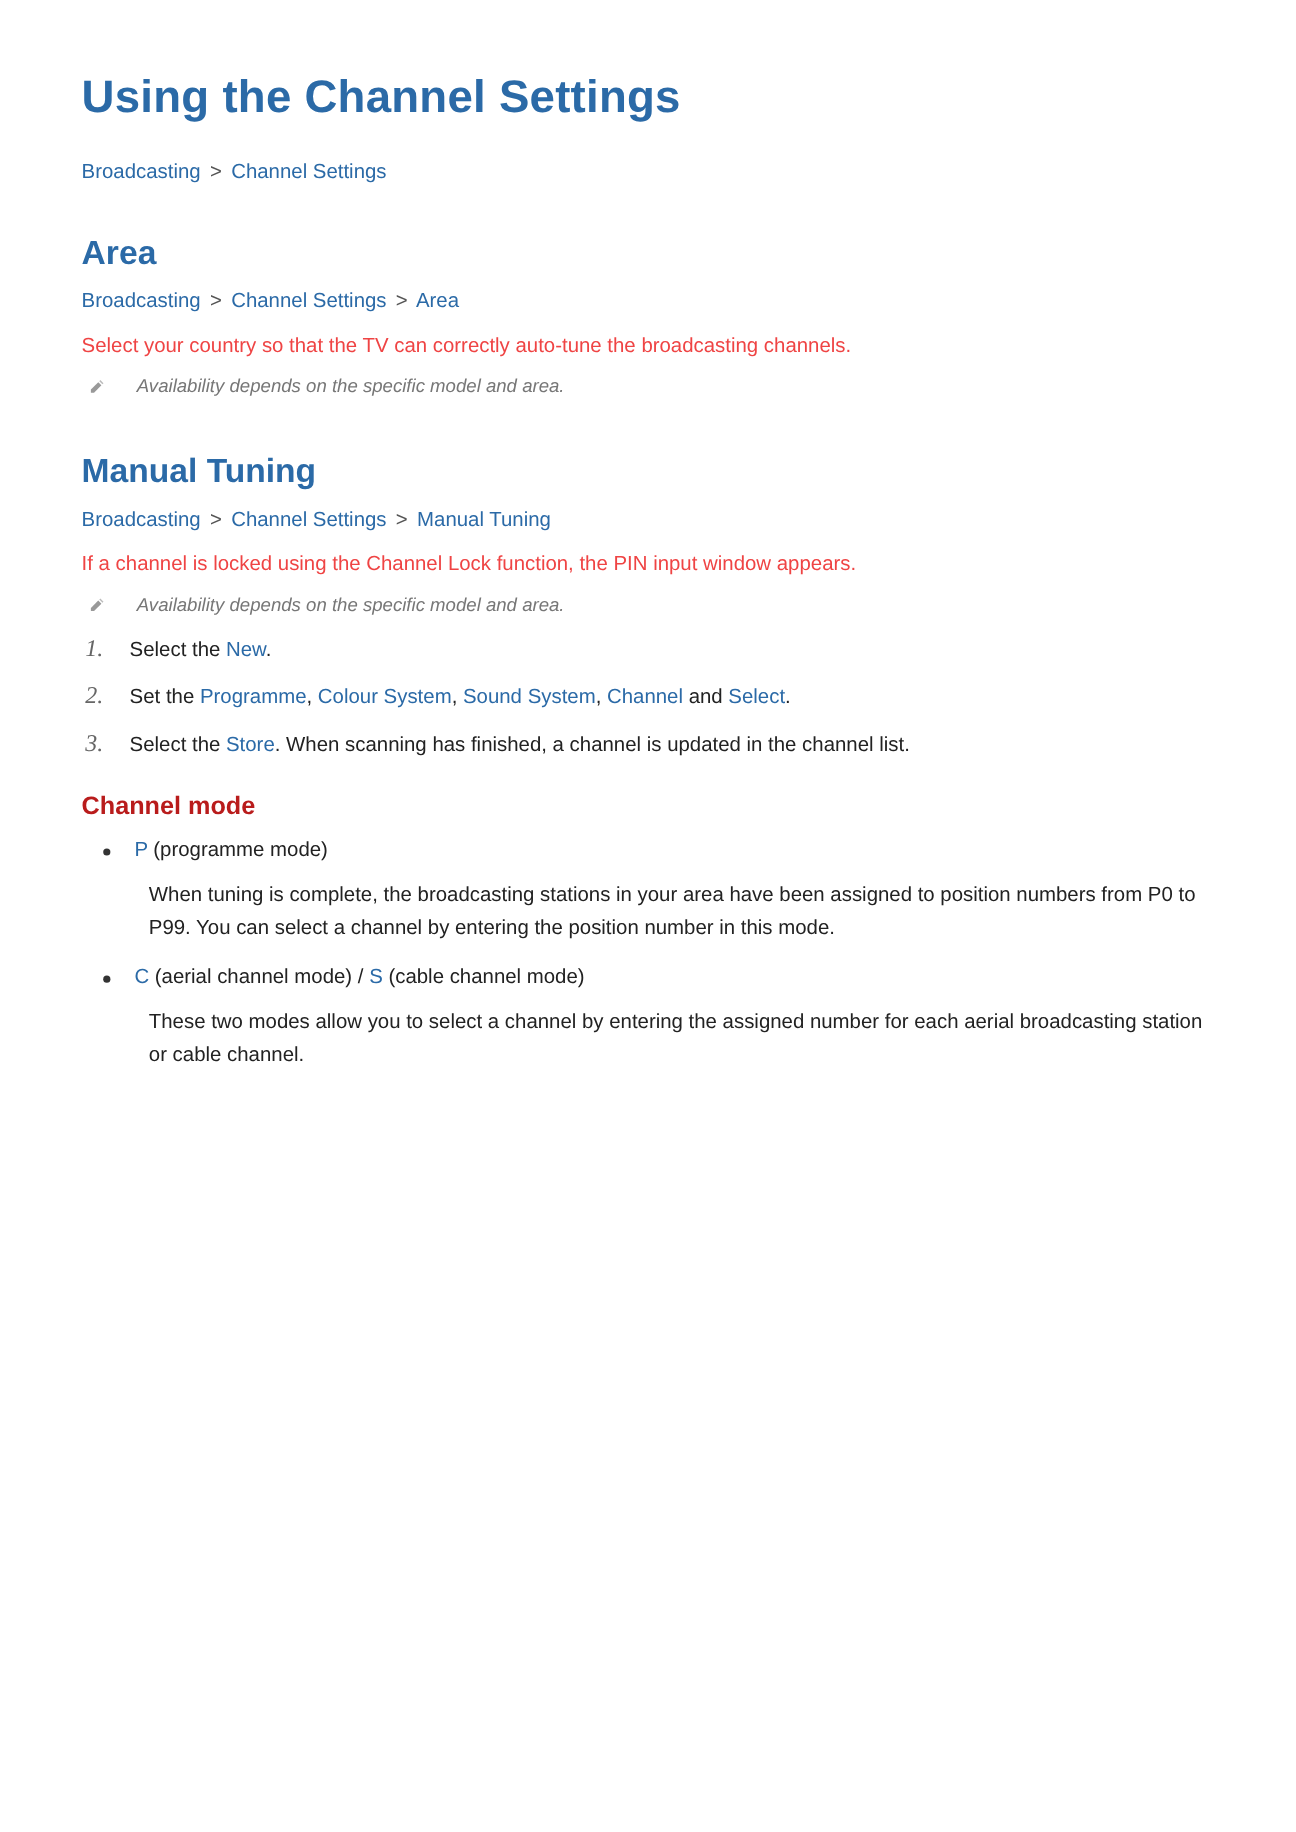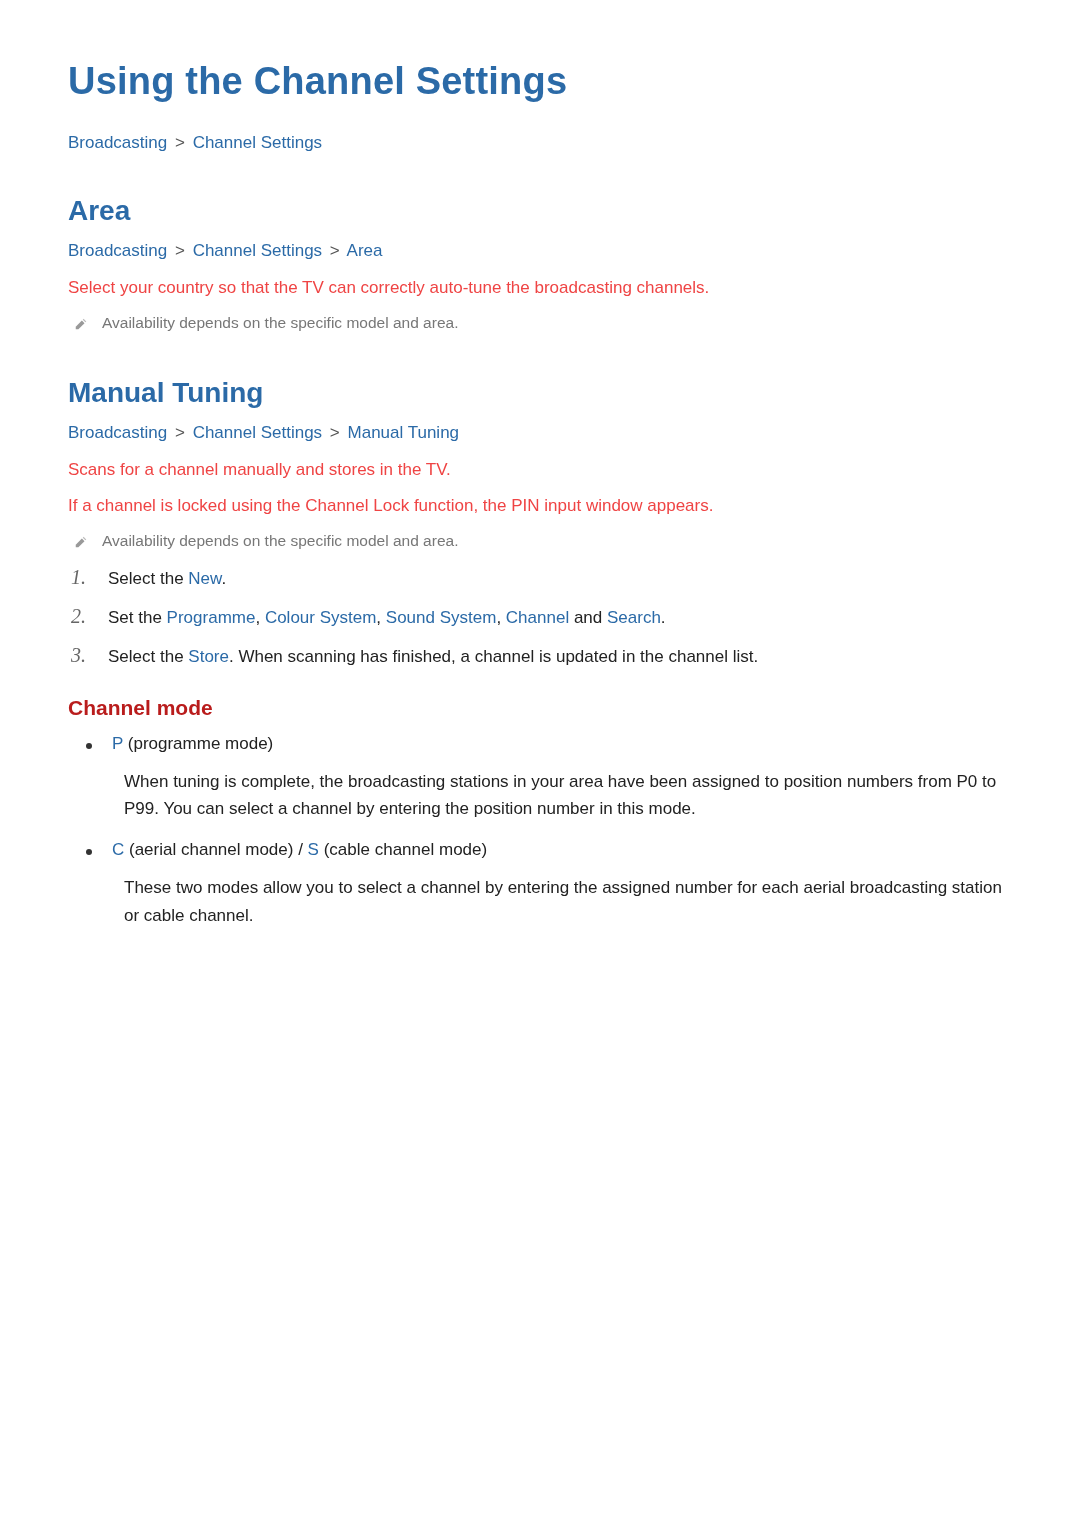--- a/index.html
+++ b/index.html
@@ -36,23 +36,24 @@
     margin: 0 3px;
   }
   p.body {
     font-size: 17px;
     color: #ef4444;
     margin: 10px 0 10px 0;
     line-height: 1.55;
   }
   .note {
     display: flex;
-    align-items: flex-end;
-    gap: 14px;
+    align-items: center;
+    gap: 26px;
     margin: 8px 0 8px 6px;
+    font-style: italic;
   }
   .note-icon {
     width: 14px;
     height: 18px;
     flex: 0 0 14px;
     margin-top: 2px;
     color: #888;
   }
   .note-text {
     font-size: 15.5px;
@@ -165,21 +166,20 @@
   <h2>Manual Tuning</h2>
 
   <div class="nav-path">
     <span>Broadcasting</span>
     <span class="sep">&gt;</span>
     <span>Channel Settings</span>
     <span class="sep">&gt;</span>
     <span>Manual Tuning</span>
   </div>
 
-  <p class="body">Scans for a channel manually and stores in the TV.</p>
   <p class="body">If a channel is locked using the Channel Lock function, the PIN input window appears.</p>
 
   <div class="note">
     <span class="note-icon">
       <svg viewBox="0 0 16 16" width="14" height="14">
           <path fill="#999" d="M2 11l7-7 3 3-7 7H2v-3z"></path>
           <path fill="#bbb" d="M10 3l1-1 3 3-1 1-3-3z"></path>
         </svg>
     </span>
     <span class="note-text">Availability depends on the specific model and area.</span>
@@ -188,21 +188,21 @@
   <ol class="steps">
     <li>
       <span class="num">1.</span>
       <span class="step-text">
         <span>Select the </span><span class="kw">New</span><span>.</span>
       </span>
     </li>
     <li>
       <span class="num">2.</span>
       <span class="step-text">
-        <span>Set the </span><span class="kw">Programme</span><span>, </span><span class="kw">Colour System</span><span>, </span><span class="kw">Sound System</span><span>, </span><span class="kw">Channel</span><span> and </span><span class="kw">Search</span><span>.</span>
+        <span>Set the </span><span class="kw">Programme</span><span>, </span><span class="kw">Colour System</span><span>, </span><span class="kw">Sound System</span><span>, </span><span class="kw">Channel</span><span> and </span><span class="kw">Select</span><span>.</span>
       </span>
     </li>
     <li>
       <span class="num">3.</span>
       <span class="step-text">
         <span>Select the </span><span class="kw">Store</span><span>. When scanning has finished, a channel is updated in the channel list.</span>
       </span>
     </li>
   </ol>
 

